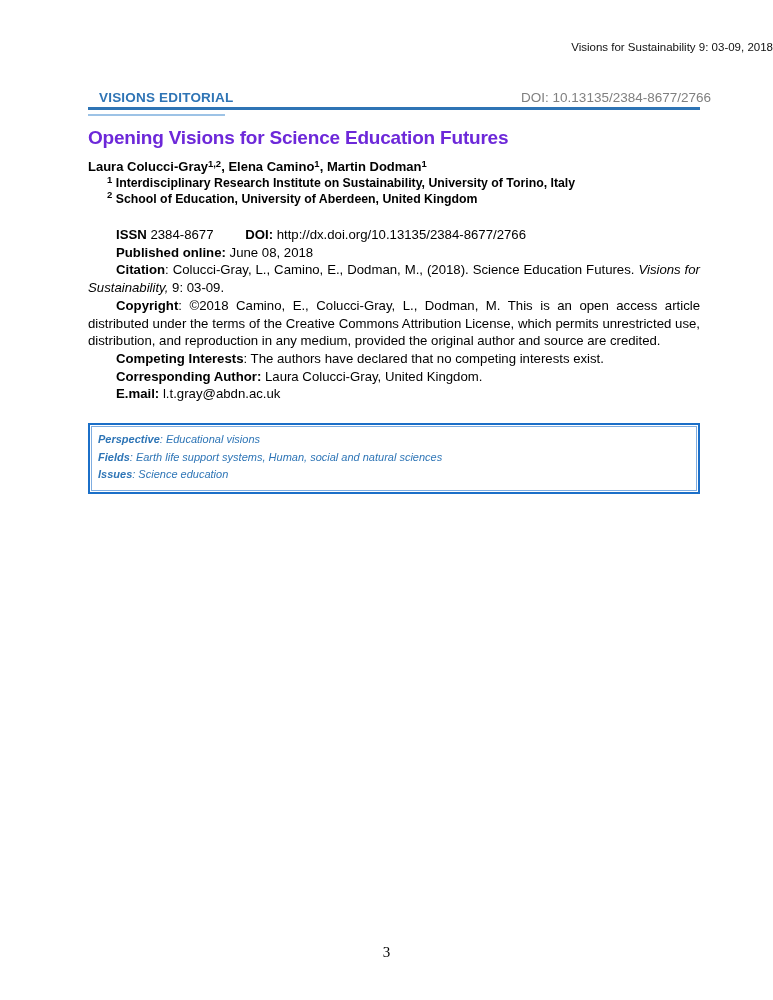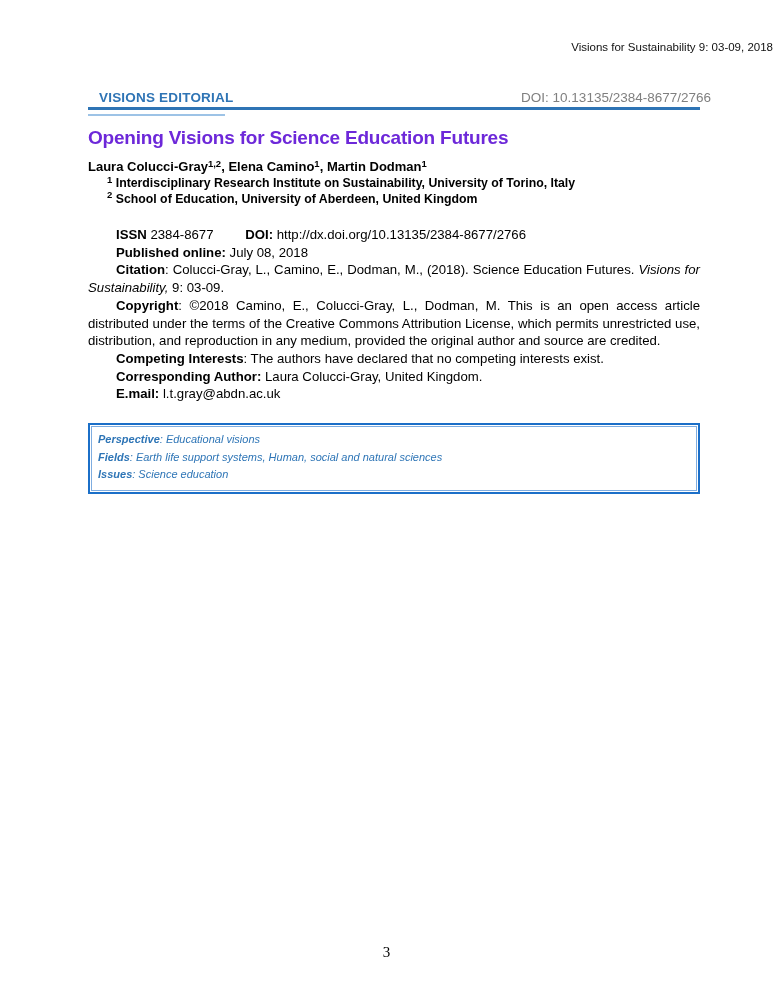--- a/index.html
+++ b/index.html
@@ -70,21 +70,21 @@
 
   <div class="authors"><span>Laura Colucci-Gray</span><sup>1,2</sup><span>, </span><span>Elena Camino</span><sup>1</sup><span>, </span><span>Martin Dodman</span><sup>1</sup></div>
 
   <div class="affiliations">
     <div><sup>1</sup><span> Interdisciplinary Research Institute on Sustainability, University of Torino, Italy</span></div>
     <div><sup>2</sup><span> School of Education, University of Aberdeen, United Kingdom</span></div>
   </div>
 
   <div class="meta">
     <div><b>ISSN</b><span> 2384-8677 </span><b>DOI:</b><span> http://dx.doi.org/10.13135/2384-8677/2766</span></div>
-    <div><b>Published online:</b><span> July 08, 2018</span></div>
+    <div><b>Published online:</b><span> June 08, 2018</span></div>
     <div class="just"><b>Citation</b><span>: Colucci-Gray, L., Camino, E., Dodman, M., (2018). Science Education Futures. </span><i>Visions for Sustainability,</i><span> 9: 03-09.</span></div>
     <div class="just"><b>Copyright</b><span>: ©2018 Camino, E., Colucci-Gray, L., Dodman, M. This is an open access article distributed under the terms of the Creative Commons Attribution License, which permits unrestricted use, distribution, and reproduction in any medium, provided the original author and source are credited.</span></div>
     <div><b>Competing Interests</b><span>: The authors have declared that no competing interests exist.</span></div>
     <div><b>Corresponding Author:</b><span> Laura Colucci-Gray, United Kingdom.</span></div>
     <div><b>E.mail:</b><span> l.t.gray@abdn.ac.uk</span></div>
   </div>
 
   <div class="info-box">
     <div><b>Perspective</b><span>: Educational visions</span></div>
     <div><b>Fields</b><span>: Earth life support systems, Human, social and natural sciences</span></div>

